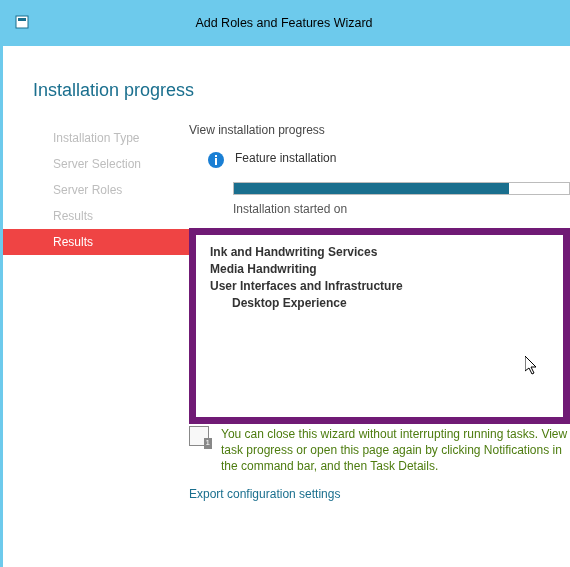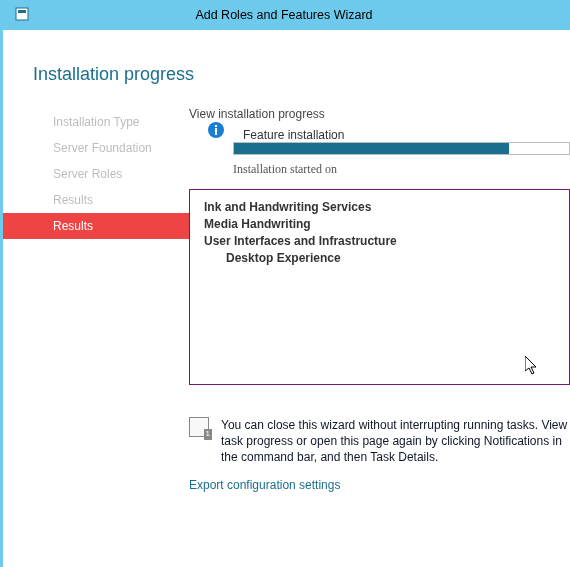--- a/index.html
+++ b/index.html
@@ -6,21 +6,21 @@
   body {
     font-family: "Segoe UI", Tahoma, sans-serif;
     font-size: 12px;
     width: 570px;
     height: 567px;
     overflow: hidden;
     color: #333;
     position: relative;
   }
   .titlebar {
-    height: 30px;
+    height: 46px;
     background: #6dcaec;
     display: flex;
     align-items: center;
     padding: 0 14px;
   }
   .titlebar .app-icon { margin-right: 8px; }
   .titlebar .title {
     flex: 1;
     text-align: center;
     color: #000;
@@ -56,32 +56,32 @@
     background: #ef4444;
     color: #fff;
   }
   .main {
     flex: 1;
     padding-top: 2px;
   }
   .section-label {
     color: #464646;
     font-size: 12px;
-    margin-bottom: 0;
+    margin-bottom: 14px;
   }
   .feature-row {
     display: flex;
-    align-items: flex-end;
-    gap: 18px;
+    align-items: flex-start;
+    gap: 10px;
     padding-left: 18px;
   }
   .feature-label { color: #333; }
   .progress-wrap {
     padding-left: 44px;
-    font-family: Liberation Serif, serif;
+    margin-top: 10px;
   }
   .progress {
     height: 13px;
     background: #fff;
     border: 1px solid #bcbcbc;
     position: relative;
     width: 100%;
   }
   .progress-fill {
     position: absolute;
@@ -89,32 +89,32 @@
     width: 82%;
     background: #1a6f8e;
   }
   .progress-text {
     margin-top: 7px;
     color: #555;
     font-size: 12px;
   }
   .feature-box {
     margin-top: 12px;
-    border: 1px solid #701a75;
+    border: 7px solid #701a75;
     padding: 10px 14px 10px 14px;
     height: 196px;
     background: #fff;
   }
   .feature-box .line { font-weight: 600; color: #333; margin-bottom: 3px; font-size: 12px;}
   .feature-box .subline { font-weight: 700; padding-left: 22px; color: #333; font-size: 12px;}
   .tip-row {
     display: flex;
     gap: 12px;
-    margin-top: 32px;
-    color: #0f172a;
+    margin-top: 2px;
+    color: #4d7c0f;
     line-height: 1.35;
     font-size: 12px;
   }
   .flag-icon {
     width: 20px; height: 20px; flex-shrink: 0;
     border: 1px solid #888; position: relative; background: #f8f8f8;
   }
   .flag-icon::after {
     content: "1";
     position: absolute;
@@ -168,21 +168,21 @@
   <span class="title">Add Roles and Features Wizard</span>
 </div>
 
 <div class="client">
   <div class="heading">Installation progress</div>
 
   <div class="body">
 
     <div class="nav">
       <div class="nav-item">Installation Type</div>
-      <div class="nav-item">Server Foundation</div>
+      <div class="nav-item">Server Selection</div>
       <div class="nav-item">Server Roles</div>
       <div class="nav-item">Results</div>
       <div class="nav-item active">Results</div>
     </div>
 
     <div class="main">
       <div class="section-label">View installation progress</div>
 
       <div class="feature-row">
         <span>

